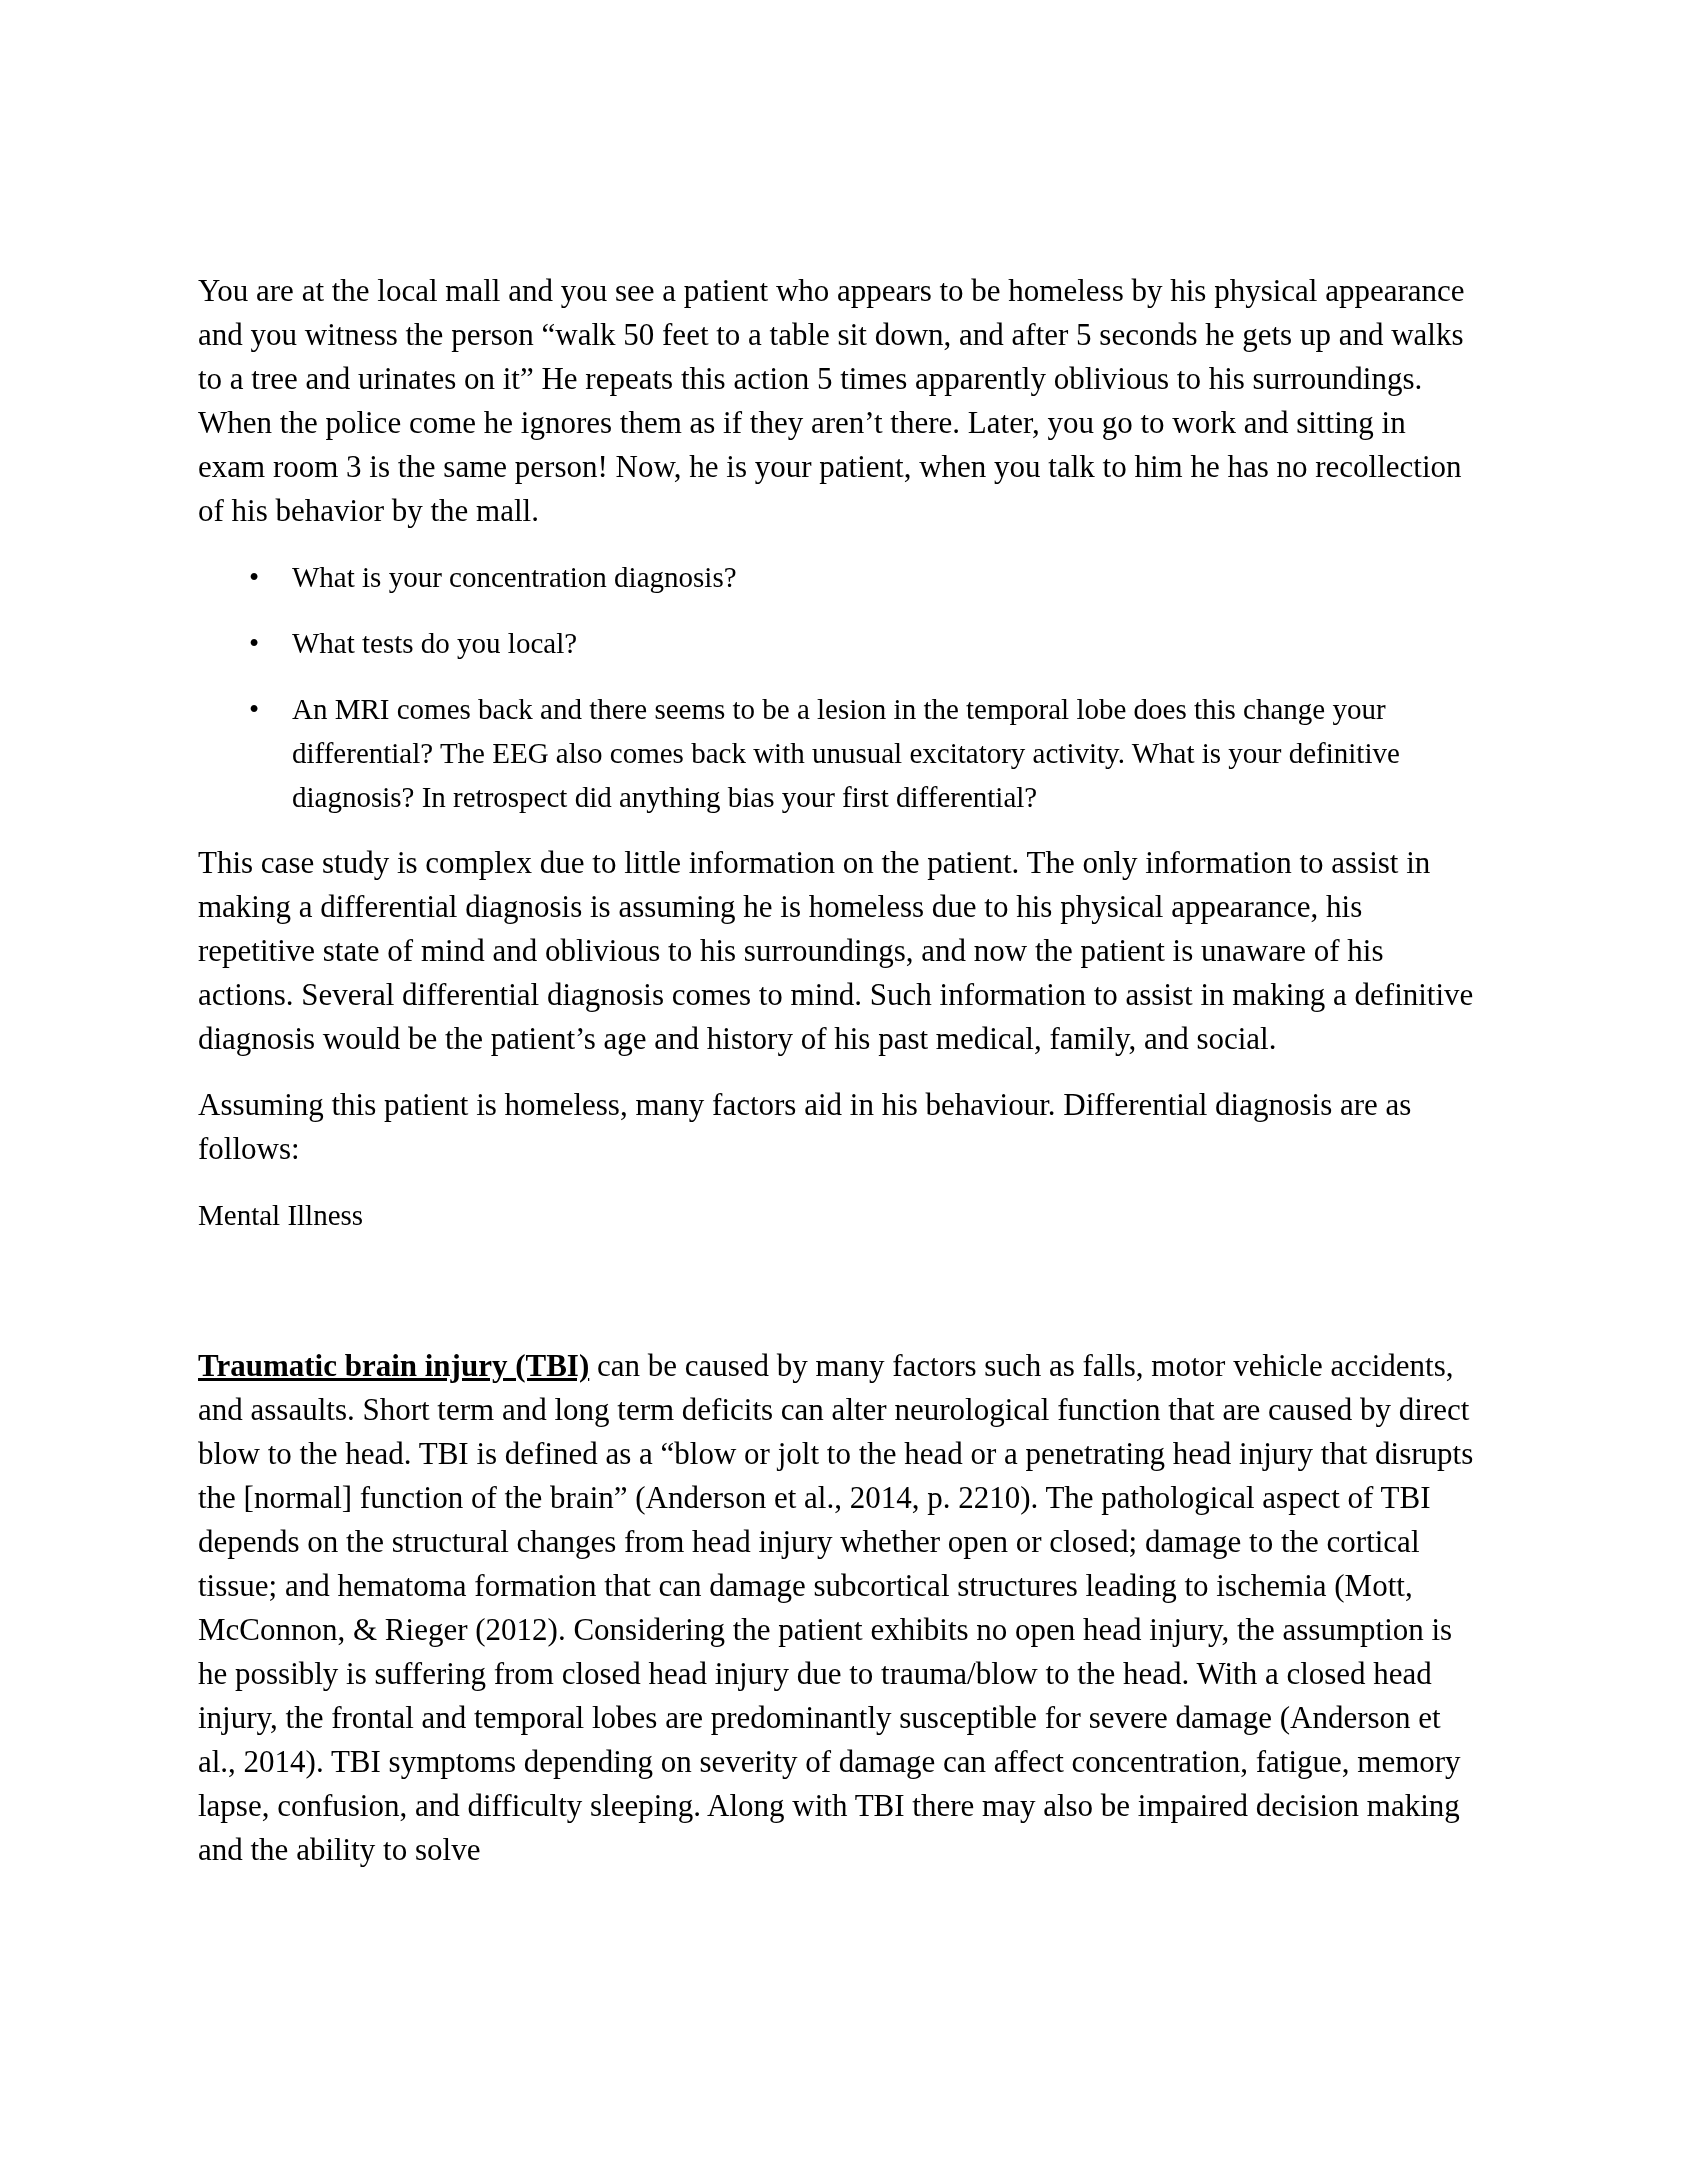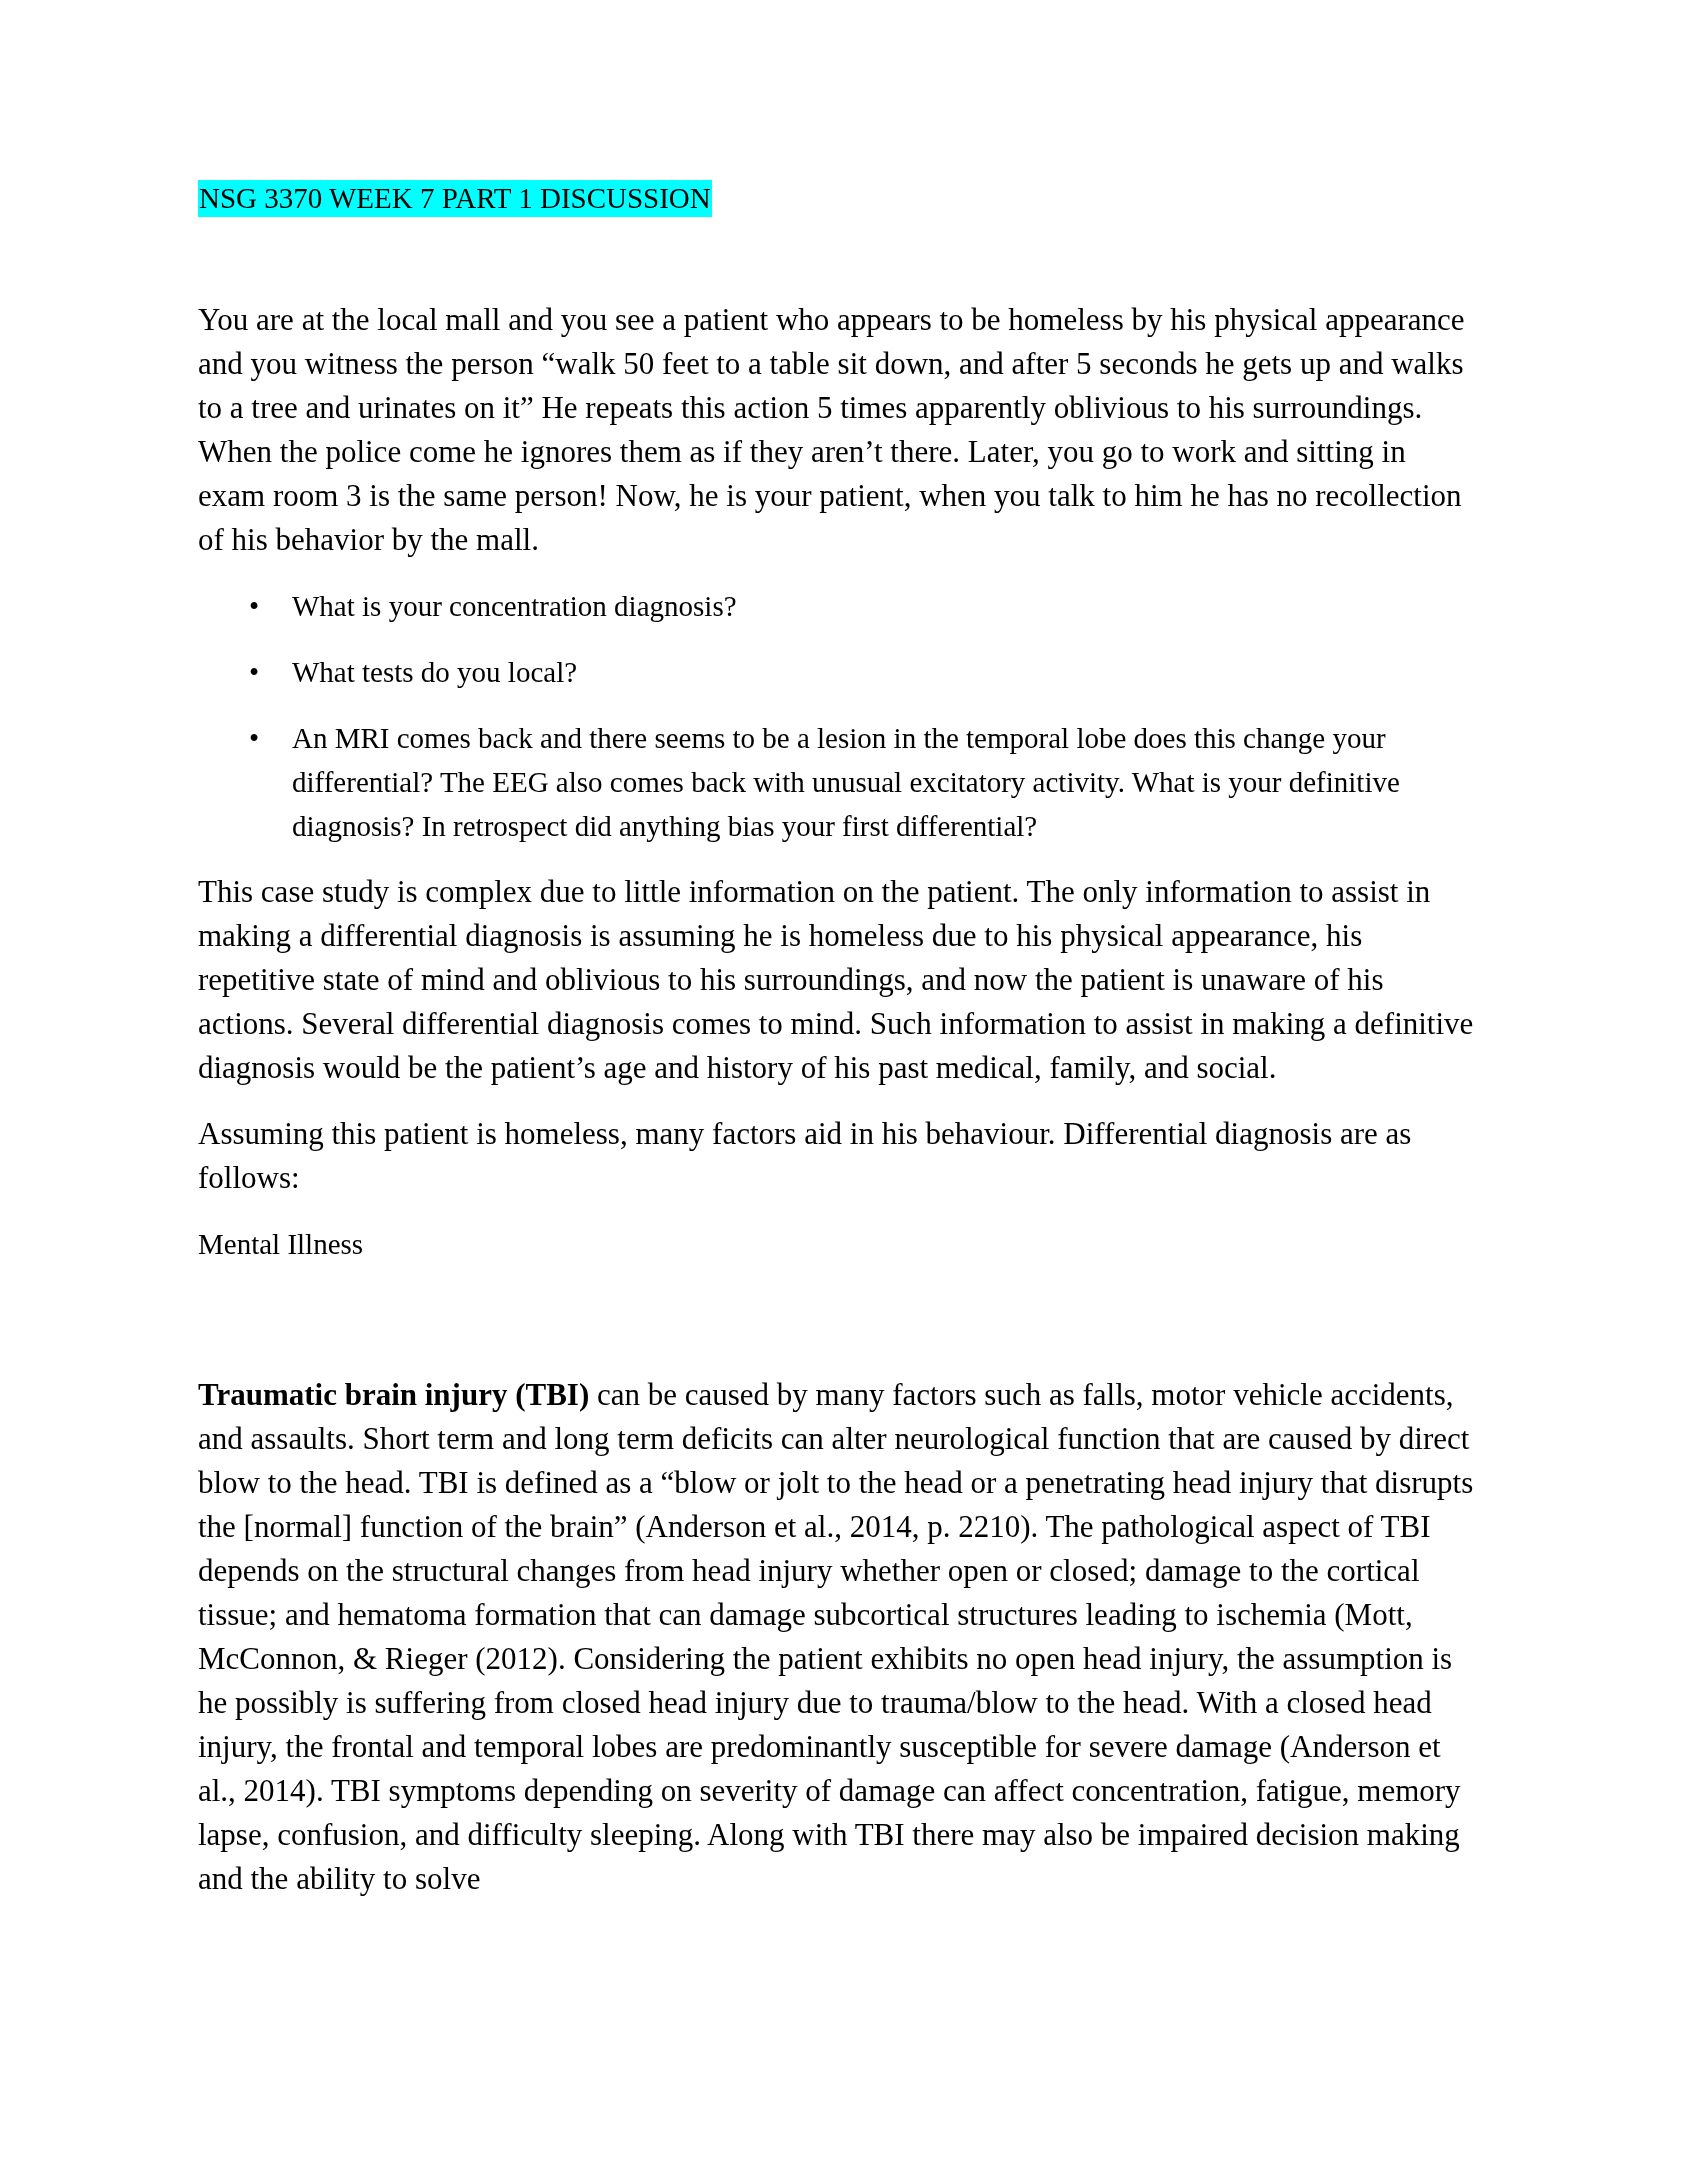--- a/index.html
+++ b/index.html
@@ -58,29 +58,28 @@
     left: 51px;
     top: 0;
     font-size: 29px;
     line-height: 44px;
   }
   .dx-line {
     font-size: 29px;
     line-height: 44px;
     margin: 0 0 22px 0;
   }
-  .bold { font-weight: bold; }
+  .bold { font-weight: bold; text-decoration: underline; }
 </style>
 </head>
 <body>
 
 <div class="page">
   <div class="content">
 
-    <p class="doc-title"><span class="hl">NSG 3370 WEEK 7 PART 1 DISCUSSION</span></p>
 
     <div class="spacer-lg"></div>
 
     <p class="para">You are at the local mall and you see a patient who appears to be homeless by his physical appearance and you witness the person “walk 50 feet to a table sit down, and after 5 seconds he gets up and walks to a tree and urinates on it” He repeats this action 5 times apparently oblivious to his surroundings. When the police come he ignores them as if they aren’t there. Later, you go to work and sitting in exam room 3 is the same person! Now, he is your patient, when you talk to him he has no recollection of his behavior by the mall.</p>
 
     <div class="spacer-sm"></div>
 
     <ul class="bullet-list">
       <li class="bullet-item">
         <span class="bullet-dot">•</span>

